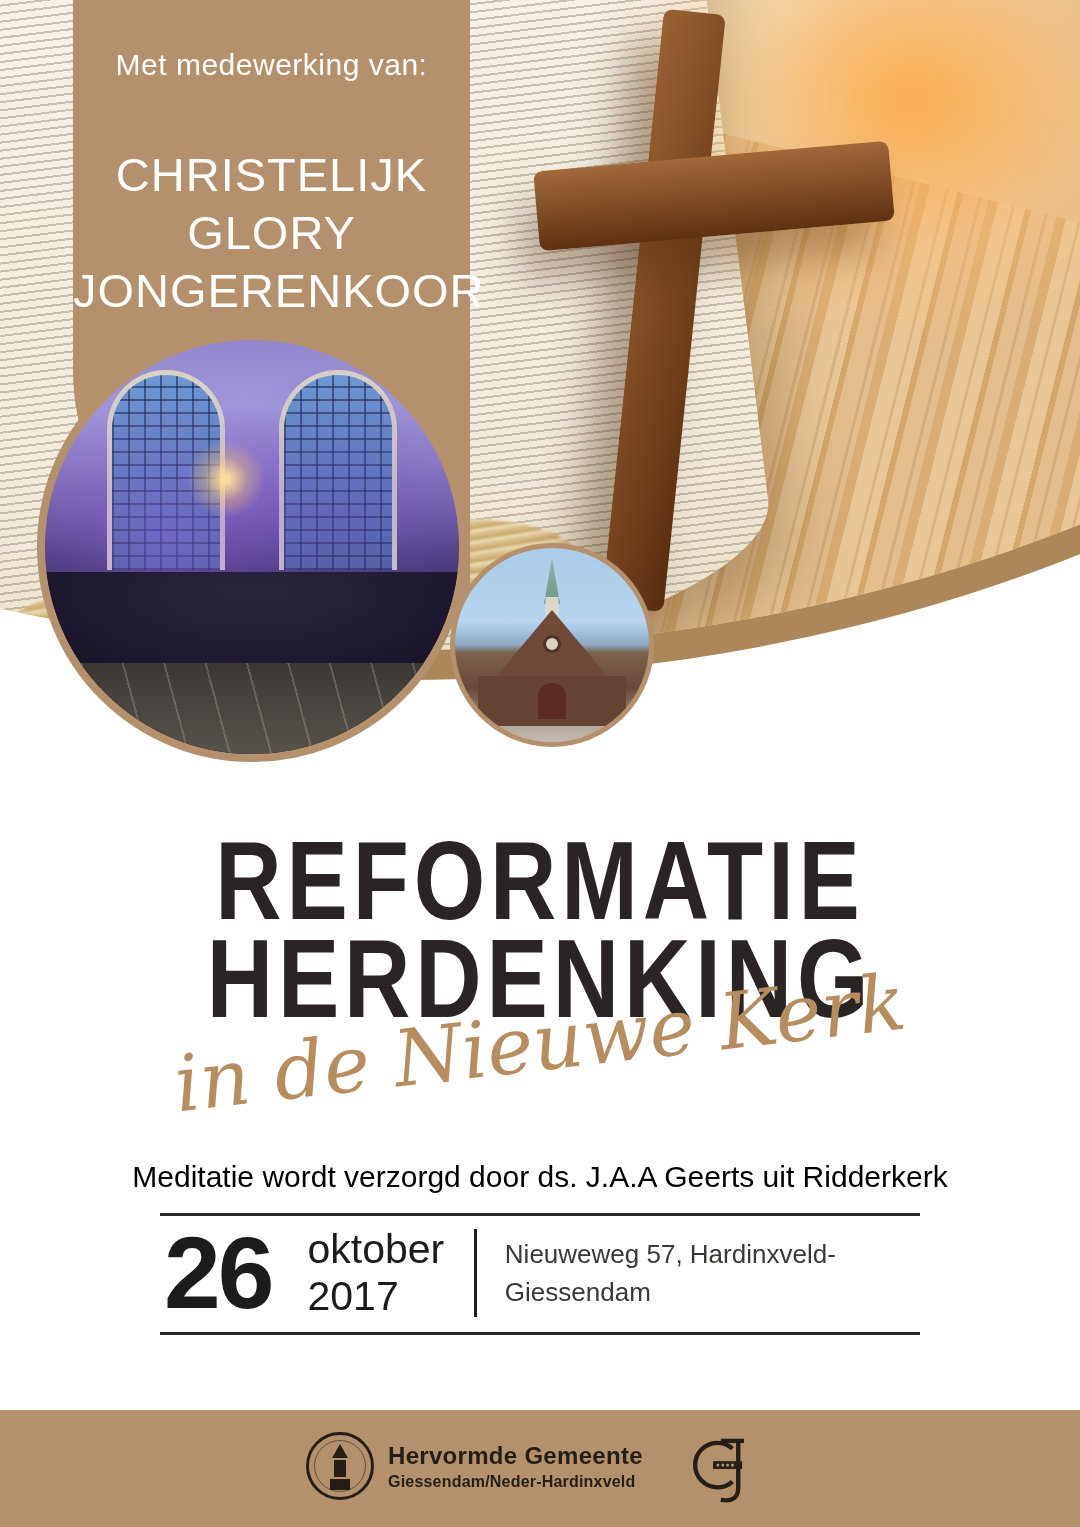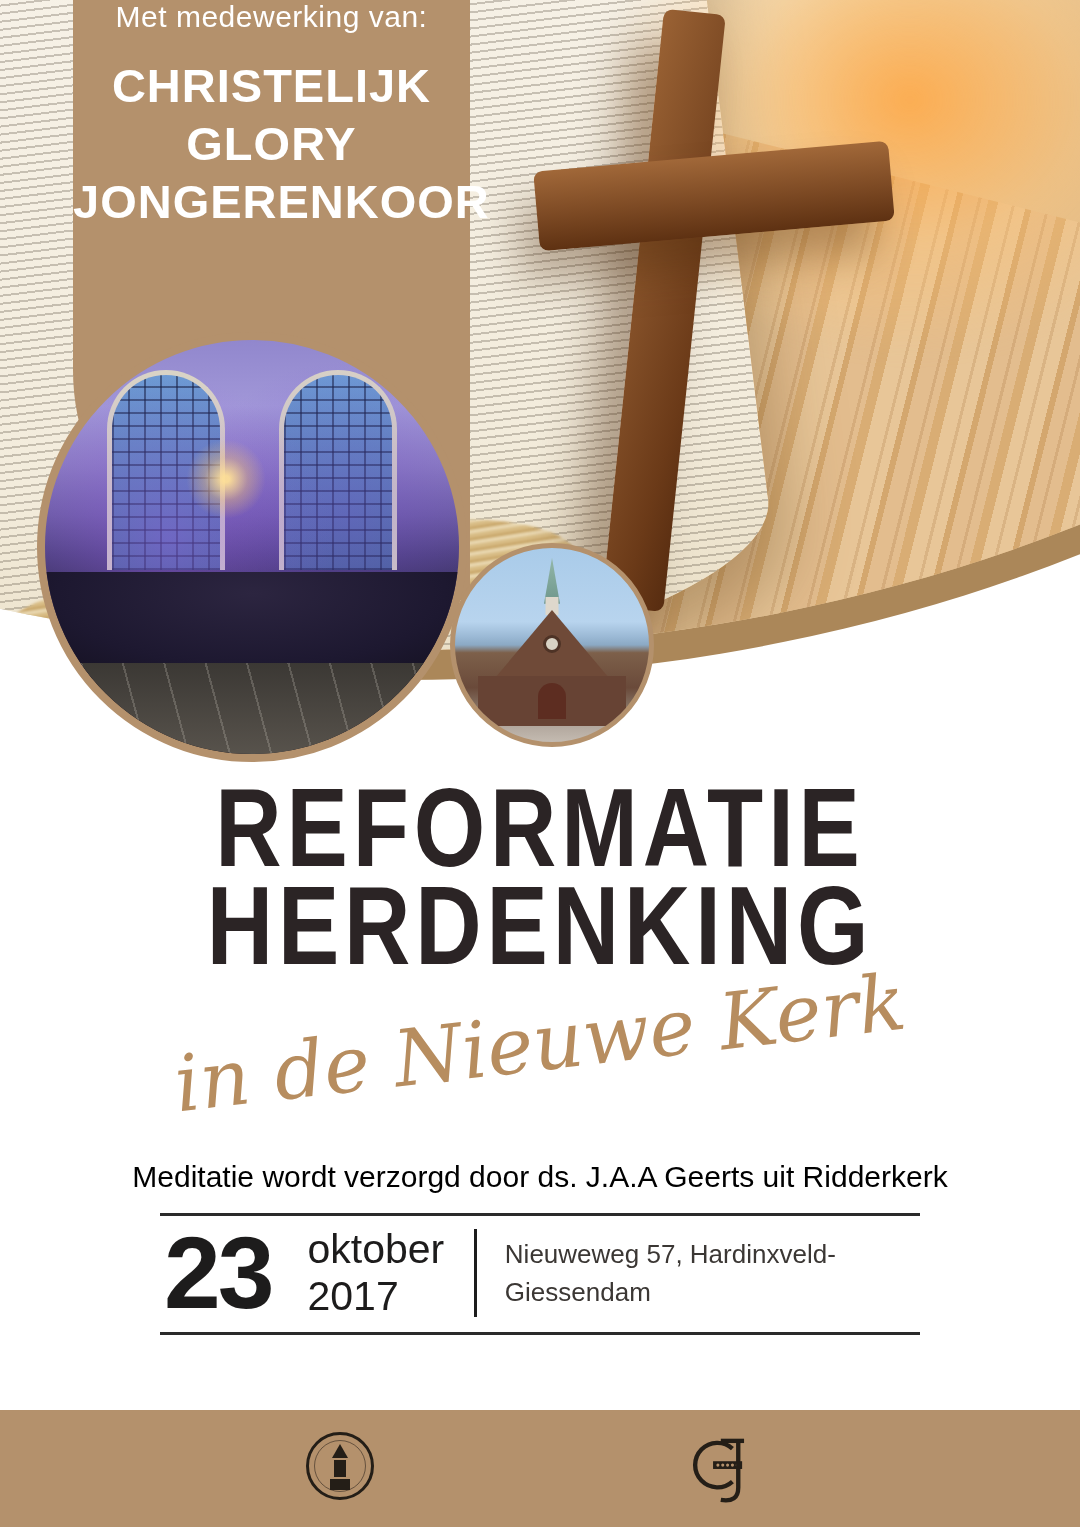--- a/index.html
+++ b/index.html
@@ -50,23 +50,23 @@
     background:linear-gradient(100deg,#9a6234 0%,#7d4a24 45%,#6b3a18 75%,#572c10 100%);
     border-radius:9px; box-shadow:-28px 36px 48px rgba(75,40,10,.45); }
   .cross-h { position:absolute; left:536px; top:156px; width:356px; height:80px;
     transform:rotate(-5deg);
     background:linear-gradient(180deg,#a16839 0%,#7d4a24 55%,#5e3112 100%);
     border-radius:9px; box-shadow:-20px 30px 40px rgba(75,40,10,.35); }
 
   
   .panel { position:absolute; left:73px; top:0; width:397px; height:600px;
     background:#b4916c; border-radius:0 0 0 230px;
-    text-align:center; color:#ffffff; }
+    text-align:center; color:#ffffff; padding-top:48px; }
   .panel-intro { font-size:30px; font-weight:400; letter-spacing:.5px; }
-  .choir-name { margin-top:23px; font-size:47px; font-weight:bold; line-height:58px; letter-spacing:1px; }
+  .choir-name { margin-top:64px; font-size:47px; font-weight:normal; line-height:58px; letter-spacing:1px; }
   .choir-name span { display:block; }
 
   
   .circle { position:absolute; border-radius:50%; overflow:hidden; }
   .choir { left:37px; top:332px; width:430px; height:430px; border:8px solid #b4916c;
     background:linear-gradient(180deg,#9187cd 0%,#a197d8 16%,#8a7bc2 30%,#6d5da6 42%,#4e4180 52%,#352c58 62%,#221d38 72%,#141020 84%,#0f0c16 100%); }
   .win { position:absolute; top:30px; width:118px; height:200px;
     border:5px solid #d9d3c6; border-bottom:none; border-radius:60px 60px 0 0;
     background:
       repeating-linear-gradient(90deg, rgba(22,32,66,.55) 0 2px, transparent 2px 16px),
@@ -94,21 +94,21 @@
   .spire-base { position:absolute; left:50%; top:25%; transform:translateX(-50%); width:13px; height:18px; background:#ded8cc; }
   .gable { position:absolute; left:50%; top:32%; transform:translateX(-50%); width:0; height:0;
     border-left:72px solid transparent; border-right:72px solid transparent; border-bottom:86px solid #6f4a38; }
   .nave { position:absolute; left:12%; right:12%; bottom:8%; height:26%; background:#674334; }
   .door { position:absolute; left:50%; bottom:12%; transform:translateX(-50%); width:28px; height:36px;
     background:#5d2d21; border-radius:14px 14px 0 0; }
   .rose { position:absolute; left:50%; top:45%; transform:translateX(-50%); width:18px; height:18px;
     border-radius:50%; background:#d8d2c4; border:3px solid #4e3326; }
 
   
-  .title { position:absolute; top:779px; left:0; right:0; text-align:center; }
+  .title { position:absolute; top:832px; left:0; right:0; text-align:center; }
   .tline { display:block; font-size:112px; line-height:98px; font-weight:bold;
     letter-spacing:6px; color:#2b2425; transform:scaleX(.82); white-space:nowrap; }
 
   .script { position:absolute; top:998px; left:0; right:0; text-align:center;
     font-family:"DejaVu Serif", serif; font-style:italic; font-size:78px;
     color:#b78d5f; transform:rotate(-6.5deg); white-space:nowrap; }
 
   .meditation { position:absolute; top:1160px; left:0; right:0; text-align:center;
     font-size:30px; color:#000000; }
 
@@ -184,40 +184,44 @@
     <h1 class="title">
       <span class="tline">REFORMATIE</span>
       <span class="tline">HERDENKING</span>
     </h1>
 
     <div class="script">in de Nieuwe Kerk</div>
 
     <p class="meditation">Meditatie wordt verzorgd door ds. J.A.A Geerts uit Ridderkerk</p>
 
     <div class="schedule">
-      <div class="day">23</div>
+      <div class="day">26</div>
       <div class="monthyear">
         <div>oktober</div>
         <div>2017</div>
       </div>
       <div class="vr"></div>
       <ul class="details">
         <li>Nieuweweg 57, Hardinxveld-Giessendam</li>
       </ul>
     </div>
   </main>
 
   <footer class="footer">
     <div class="org">
       <div class="seal">
         <div class="tower">
           <div class="roof"></div>
             <div class="tbody"></div>
             <div class="tbase"></div>
         </div>
+      </div>
+      <div class="org-text">
+        <div class="org-name">Hervormde Gemeente</div>
+        <div class="org-sub">Giessendam/Neder-Hardinxveld</div>
       </div>
     </div>
 
     <svg class="gj" viewBox="0 0 64 80" role="img" aria-label="GJ">
       <path d="M50 20 A 23 23 0 1 0 50 54" fill="none" stroke="#241e17" stroke-width="4.5"></path>
       <rect x="30" y="33" width="30" height="8" fill="#241e17"></rect>
       <circle cx="35" cy="37" r="1.6" fill="#b4916c"></circle>
       <circle cx="40" cy="37" r="1.6" fill="#b4916c"></circle>
       <circle cx="45" cy="37" r="1.6" fill="#b4916c"></circle>
       <circle cx="50" cy="37" r="1.6" fill="#b4916c"></circle>

